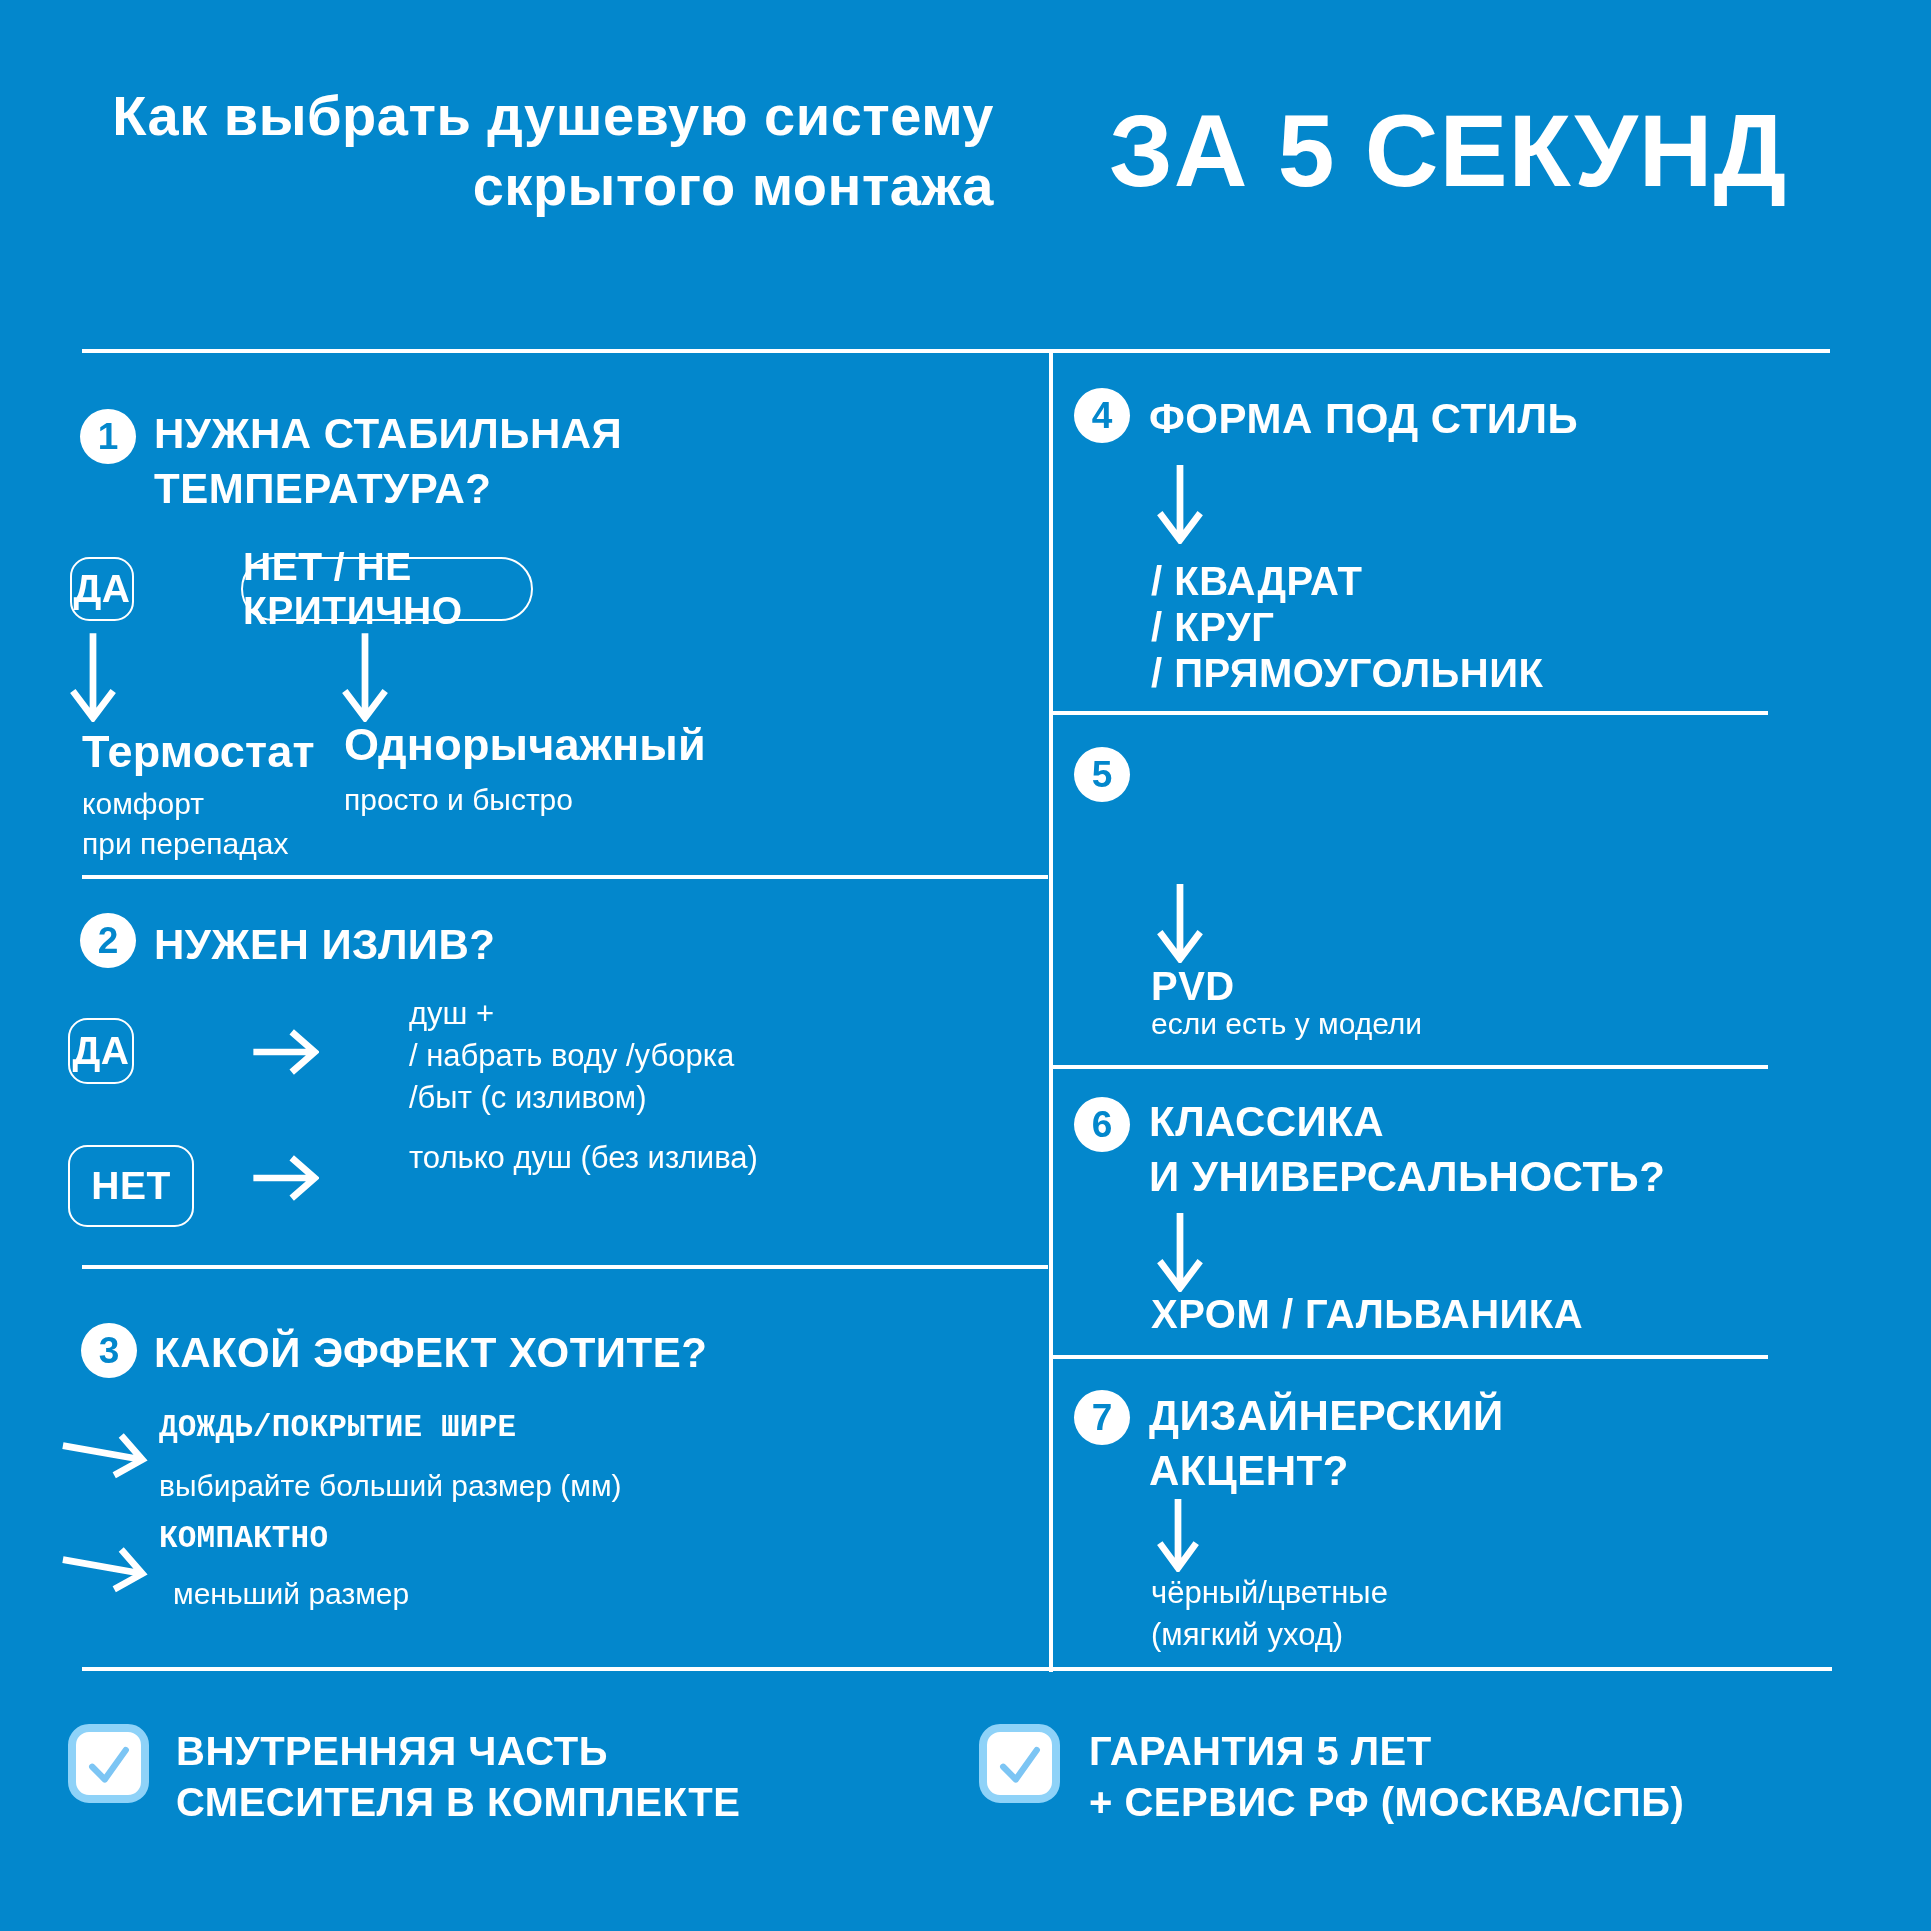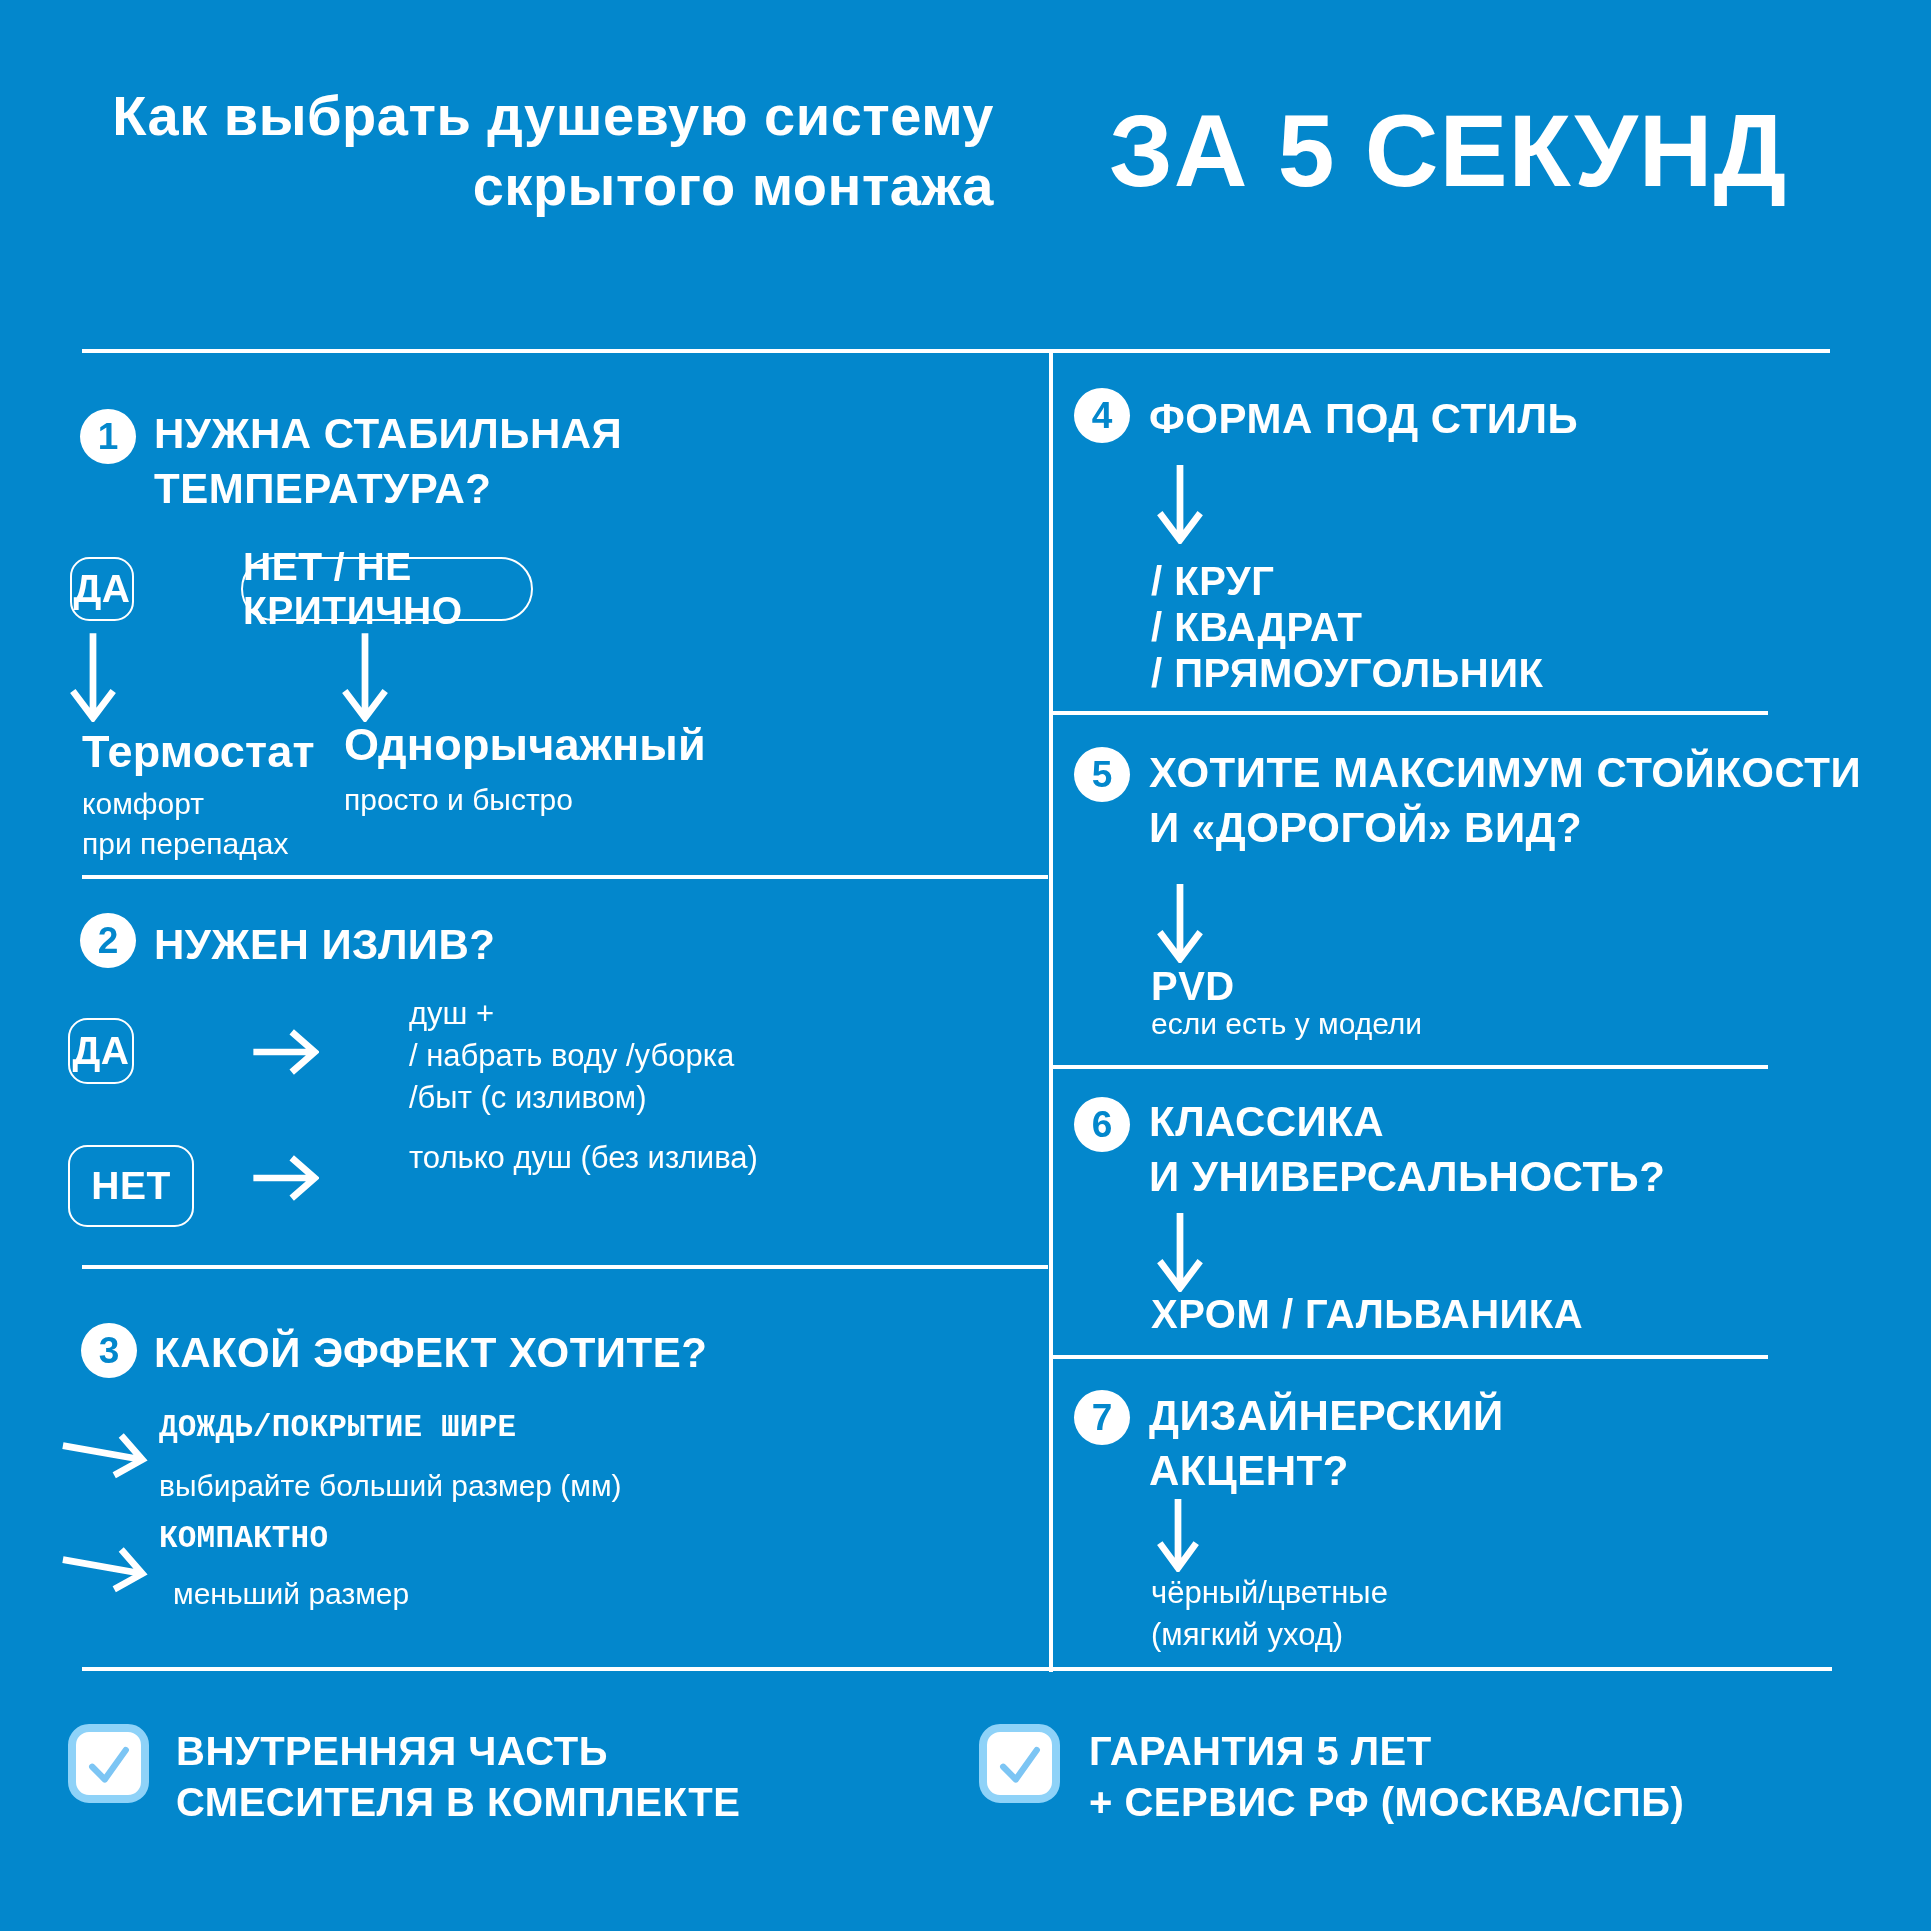--- a/index.html
+++ b/index.html
@@ -131,30 +131,26 @@
   <div class="sub-text" style="left:173px;top:1574px;">меньший размер</div>
 
   <div class="badge" style="left:1074px;top:388px;">4</div>
   <div class="step-heading" style="left:1149px;top:391px;">ФОРМА ПОД СТИЛЬ</div>
   <div class="abs" style="left:1155px;top:463px;">
     <svg width="50" height="81" viewBox="0 0 52 84">
         <path d="M26 2 V76 M5 52 L26 80 L47 52" stroke="#fff" stroke-width="7" fill="none"></path>
       </svg>
   </div>
   <div class="opt-list" style="left:1151px;top:558px;">
+    <span>/ КВАДРАТ</span>
     <span>/ КРУГ</span>
-    <span>/ КВАДРАТ</span>
     <span>/ ПРЯМОУГОЛЬНИК</span>
   </div>
 
   <div class="badge" style="left:1074px;top:747px;">5</div>
-  <div class="step-heading" style="left:1149px;top:745px;">
-    <span>ХОТИТЕ МАКСИМУМ СТОЙКОСТИ</span>
-    <span>И «ДОРОГОЙ» ВИД?</span>
-  </div>
   <div class="abs" style="left:1155px;top:882px;">
     <svg width="50" height="81" viewBox="0 0 52 84">
         <path d="M26 2 V76 M5 52 L26 80 L47 52" stroke="#fff" stroke-width="7" fill="none"></path>
       </svg>
   </div>
   <div class="opt-strong" style="left:1151px;top:964px;">PVD</div>
   <div class="sub-text" style="left:1151px;top:1004px;">если есть у модели</div>
 
   <div class="badge" style="left:1074px;top:1097px;">6</div>
   <div class="step-heading" style="left:1149px;top:1094px;">

